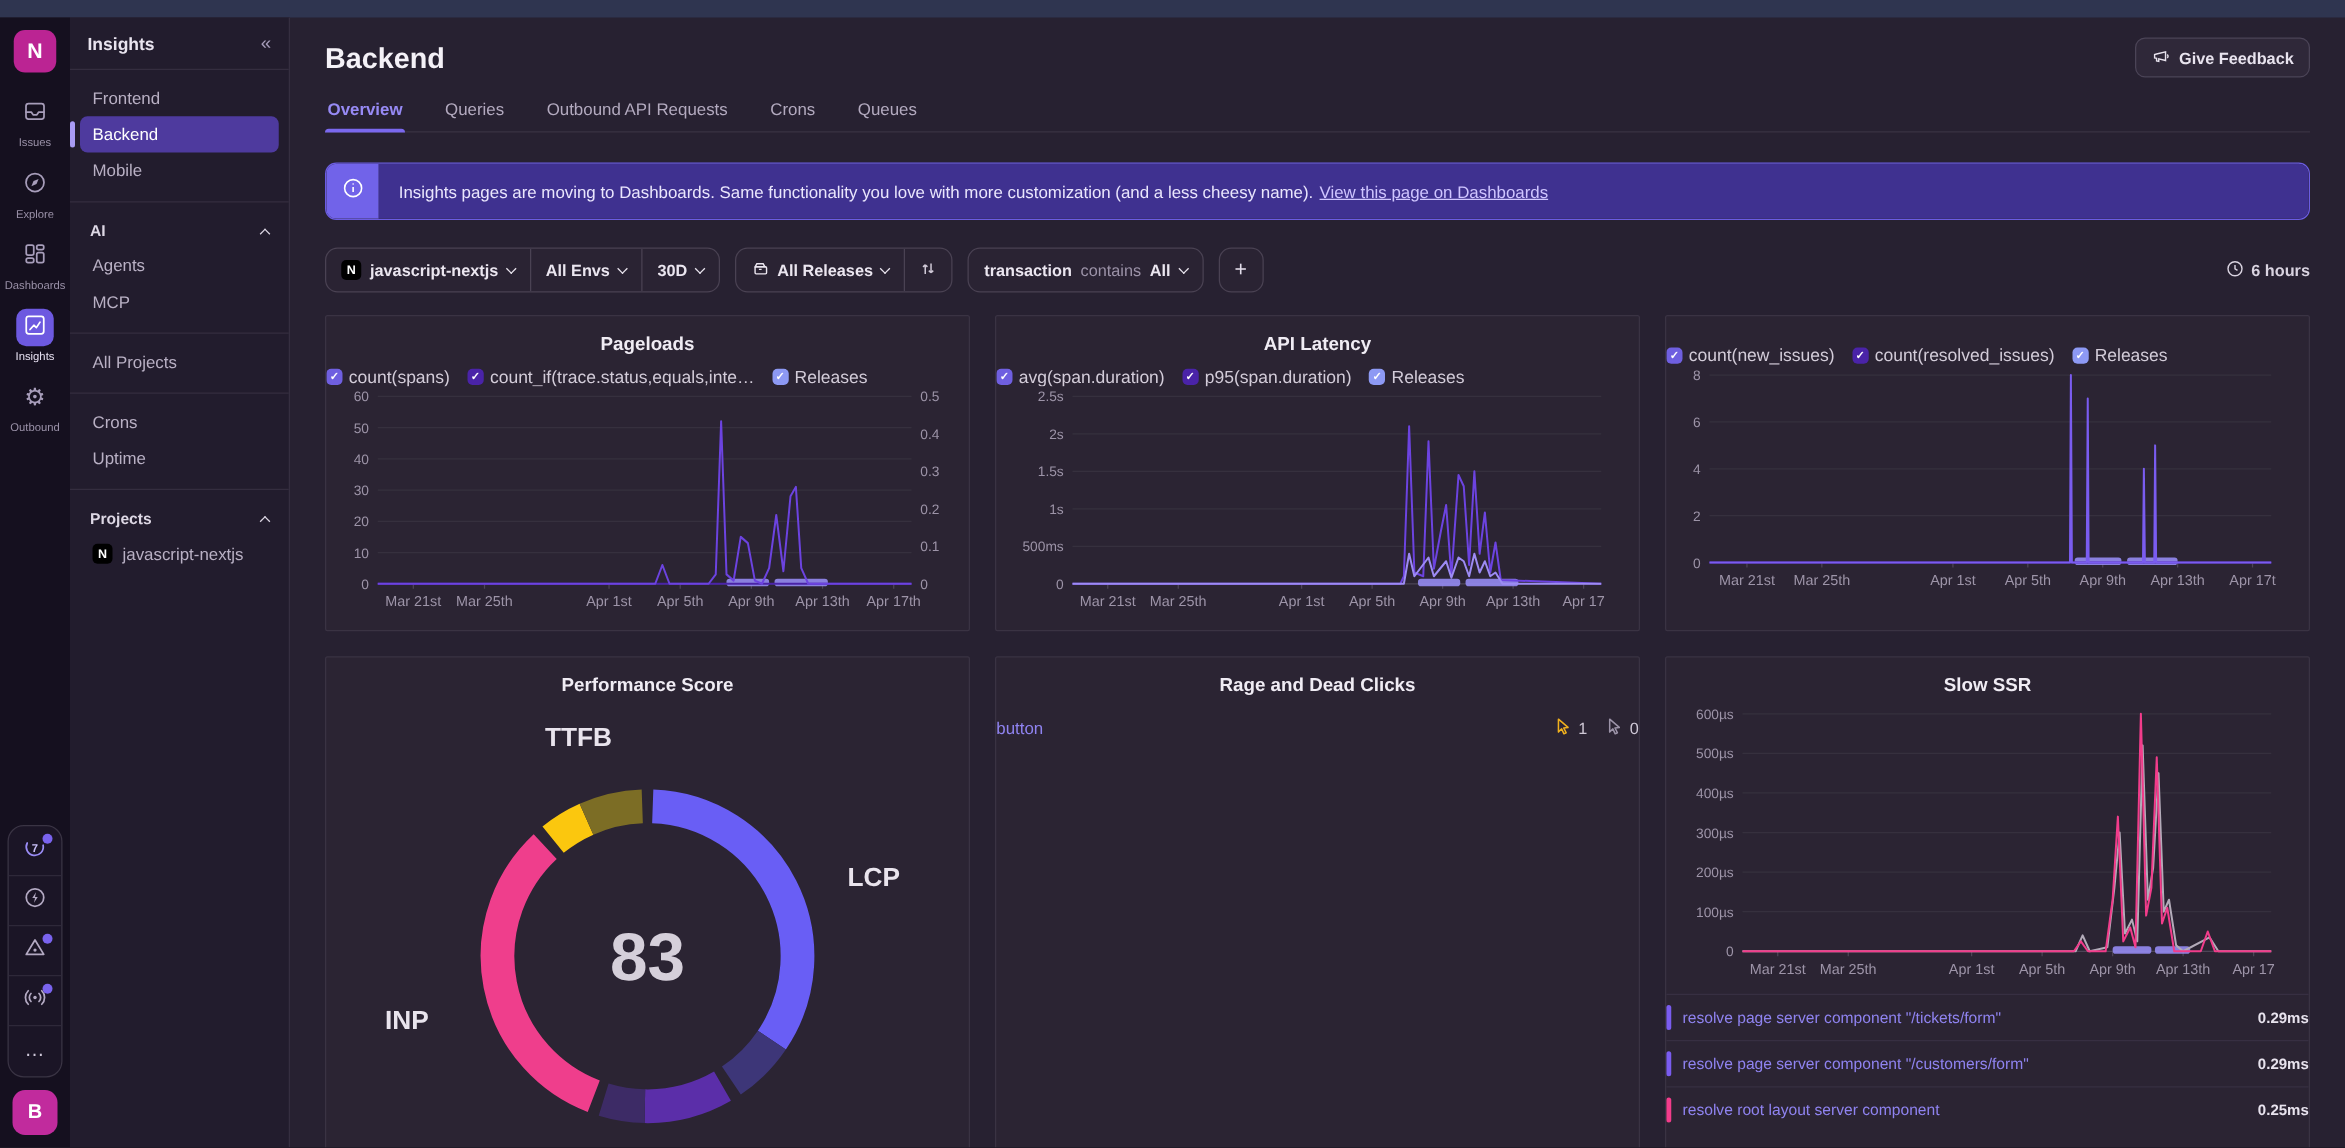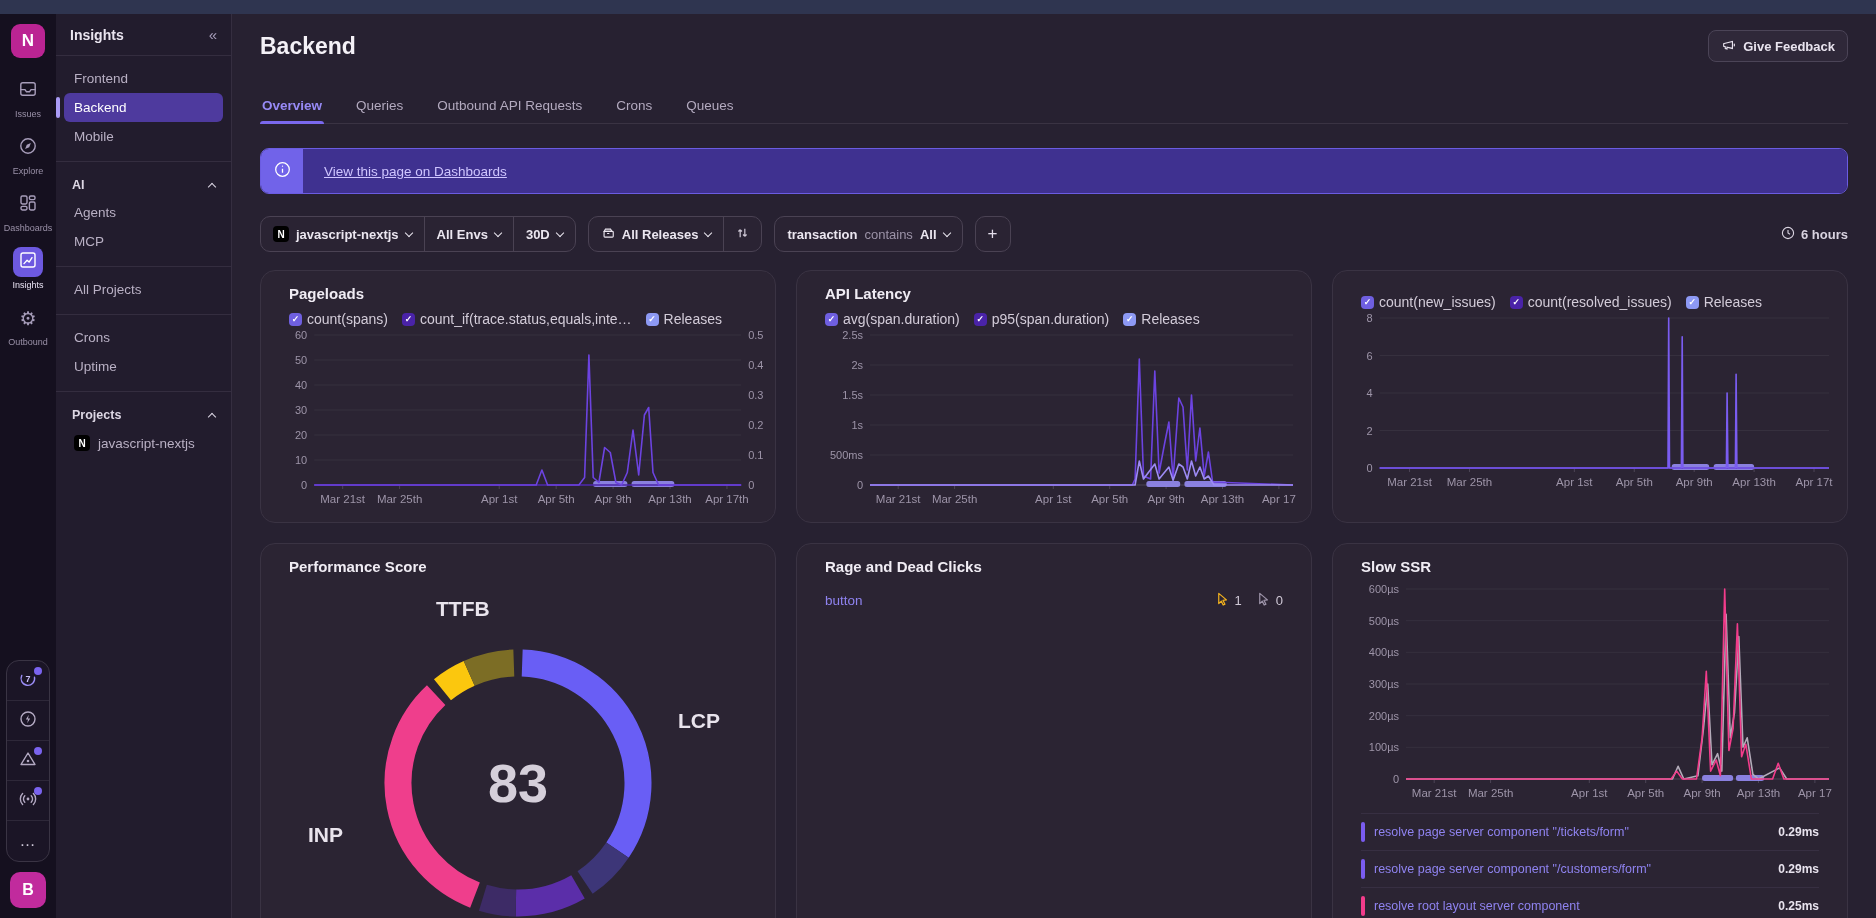--- a/index.html
+++ b/index.html
@@ -48,21 +48,21 @@
   .chev { display:inline-block; width:6px; height:6px; border-right:1.6px solid currentColor; border-bottom:1.6px solid currentColor; }
   .chev.up { transform:rotate(-135deg); margin-top:4px; }
   .chev.down { transform:rotate(45deg); margin-top:-3px; }
 
   
   .main { flex:1; min-width:0; display:flex; flex-direction:column; padding:0 28px; }
   .main-header { display:flex; align-items:center; justify-content:space-between; padding-top:16px; }
   .page-title { font-size:23px; font-weight:bold; color:#f4f1f7; }
   .feedback-btn { display:flex; align-items:center; gap:7px; height:32px; padding:0 12px; background:#2f2839;
     border:1px solid #4b4457; border-radius:8px; font-size:13px; font-weight:bold; color:#e8e3ee; cursor:pointer; }
-  .tabs { display:flex; gap:30px; margin-top:30px; border-bottom:1px solid #3a3343; }
+  .tabs { display:flex; gap:30px; margin-top:12px; border-bottom:1px solid #3a3343; }
   .tab { padding:6px 2px 10px; font-size:13.5px; color:#b3aabf; cursor:pointer; position:relative; }
   .tab.active { color:#978af5; font-weight:bold; }
   .tab.active::after { content:""; position:absolute; left:0; right:0; bottom:-1px; height:3px; border-radius:3px 3px 0 0; background:#7a68ee; }
 
   .banner { display:flex; align-items:stretch; margin-top:24px; border:1px solid #6b5ce2; border-radius:9px; overflow:hidden; flex:none; }
   .banner-chip { width:42px; background:#7163e9; display:flex; align-items:center; justify-content:center; flex:none; }
   .banner-body { flex:1; background:#3f3190; display:flex; align-items:center; padding:0 16px; height:44px; font-size:13.5px; color:#eae6fd; }
   .banner-link { color:#cfc5ff; text-decoration:underline; margin-left:5px; cursor:pointer; white-space:nowrap; }
 
   .filter-row { display:flex; align-items:center; gap:12px; margin-top:22px; flex:none; }
@@ -70,22 +70,22 @@
   .ctrl-seg { display:flex; align-items:center; gap:7px; padding:0 12px; height:34px; font-size:13px; font-weight:bold;
     color:#ebe6f0; cursor:pointer; }
   .ctrl-seg + .ctrl-seg { border-left:1px solid #4a4253; }
   .ctrl-seg .muted { font-weight:normal; color:#9c93a8; }
   .plus-btn { width:36px; height:36px; display:flex; align-items:center; justify-content:center; background:#2a2333;
     border:1px solid #4a4253; border-radius:10px; font-size:17px; color:#e3ddeb; cursor:pointer; }
   .time-window { margin-left:auto; display:flex; align-items:center; gap:6px; font-size:13px; font-weight:bold; color:#d9d3e0; }
 
   
   .grid { display:grid; grid-template-columns:repeat(3,1fr); grid-template-rows:253px 520px; gap:20px; margin-top:18px; }
-  .card { background:#2b2433; border:1px solid #3a3343; border-radius:15px; padding:14px 28px 10px; display:flex;
-    flex-direction:column; min-width:0; overflow:hidden; }
+  .card { background:#2b2433; border:1px solid #3a3343; border-radius:2px; padding:14px 0 10px; display:flex;
+    flex-direction:column; min-width:0; overflow:hidden;text-align:center; }
   .card-title { font-size:15px; font-weight:bold; color:#f0ecf4; flex:none; }
   .legend { display:flex; align-items:center; gap:14px; margin-top:9px; flex:none; flex-wrap:nowrap; overflow:hidden; }
   .legend-item { display:flex; align-items:center; gap:5px; font-size:14px; color:#d3ccd9; white-space:nowrap; cursor:pointer; }
   .cbox { width:13px; height:13px; border-radius:4px; display:flex; align-items:center; justify-content:center; flex:none; }
   .cbox::after { content:"✓"; color:#fff; font-size:9px; font-weight:bold; }
   .chart { flex:1; min-height:0; }
   .chart-fixed { flex:none; }
 
   
   .donut-wrap { position:relative; width:420px; height:386px; margin:22px auto 0; }
@@ -282,20 +282,21 @@
         <div class="banner-chip">
           <span>
             <svg width="17" height="17" viewBox="0 0 16 16" fill="none" stroke="#ffffff" stroke-width="1.2">
               <circle cx="8" cy="8" r="6.4"></circle>
                 <line x1="8" y1="7.2" x2="8" y2="11"></line>
                 <circle cx="8" cy="4.9" r="0.6" fill="#fff" stroke="none"></circle>
             </svg>
           </span>
         </div>
         <div class="banner-body">
+          <span>Insights pages are moving to Dashboards. Same functionality you love with more customization (and a less cheesy name).</span>
           <span class="banner-link">View this page on Dashboards</span>
         </div>
       </div>
 
       <div class="filter-row">
         <div class="ctrl-group">
           <div class="ctrl-seg">
             <span class="proj-chip">N</span>
             <span>javascript-nextjs</span>
             <span class="chev down"></span>

